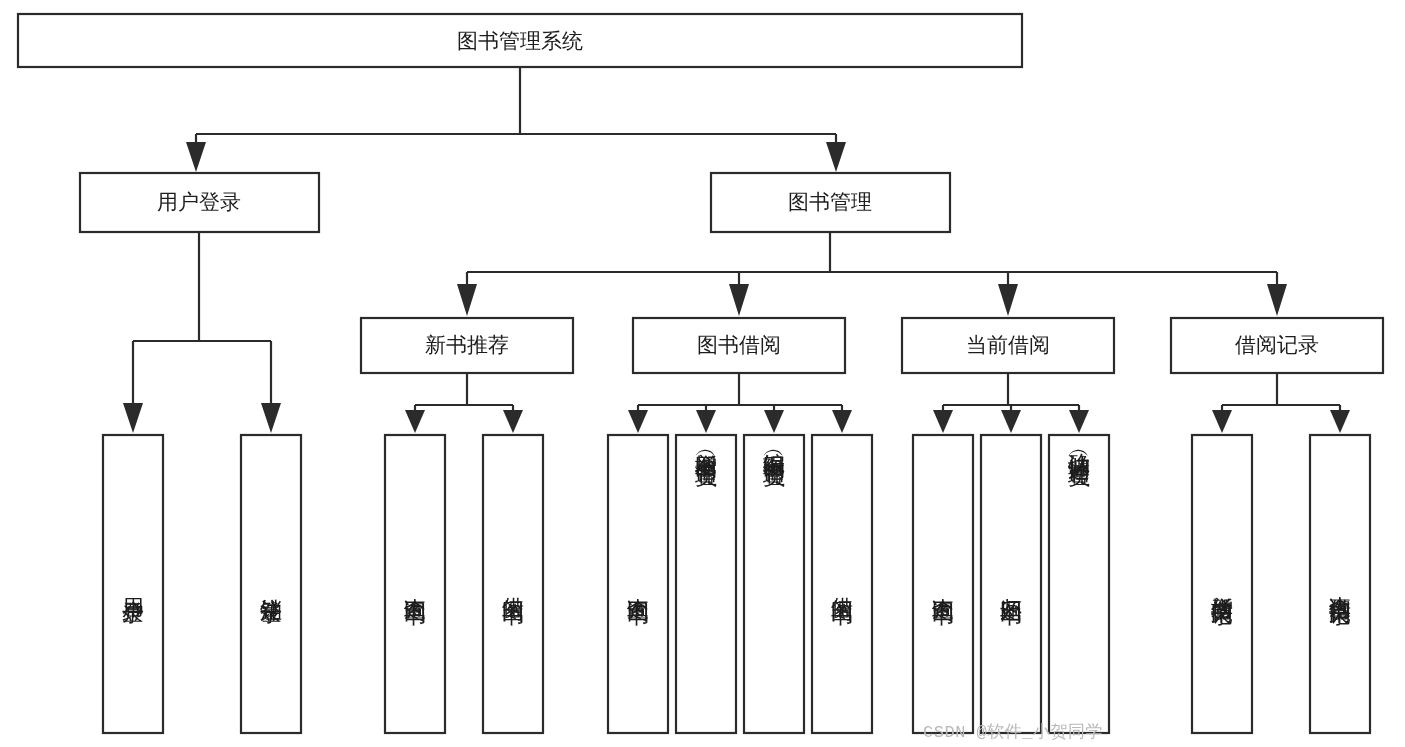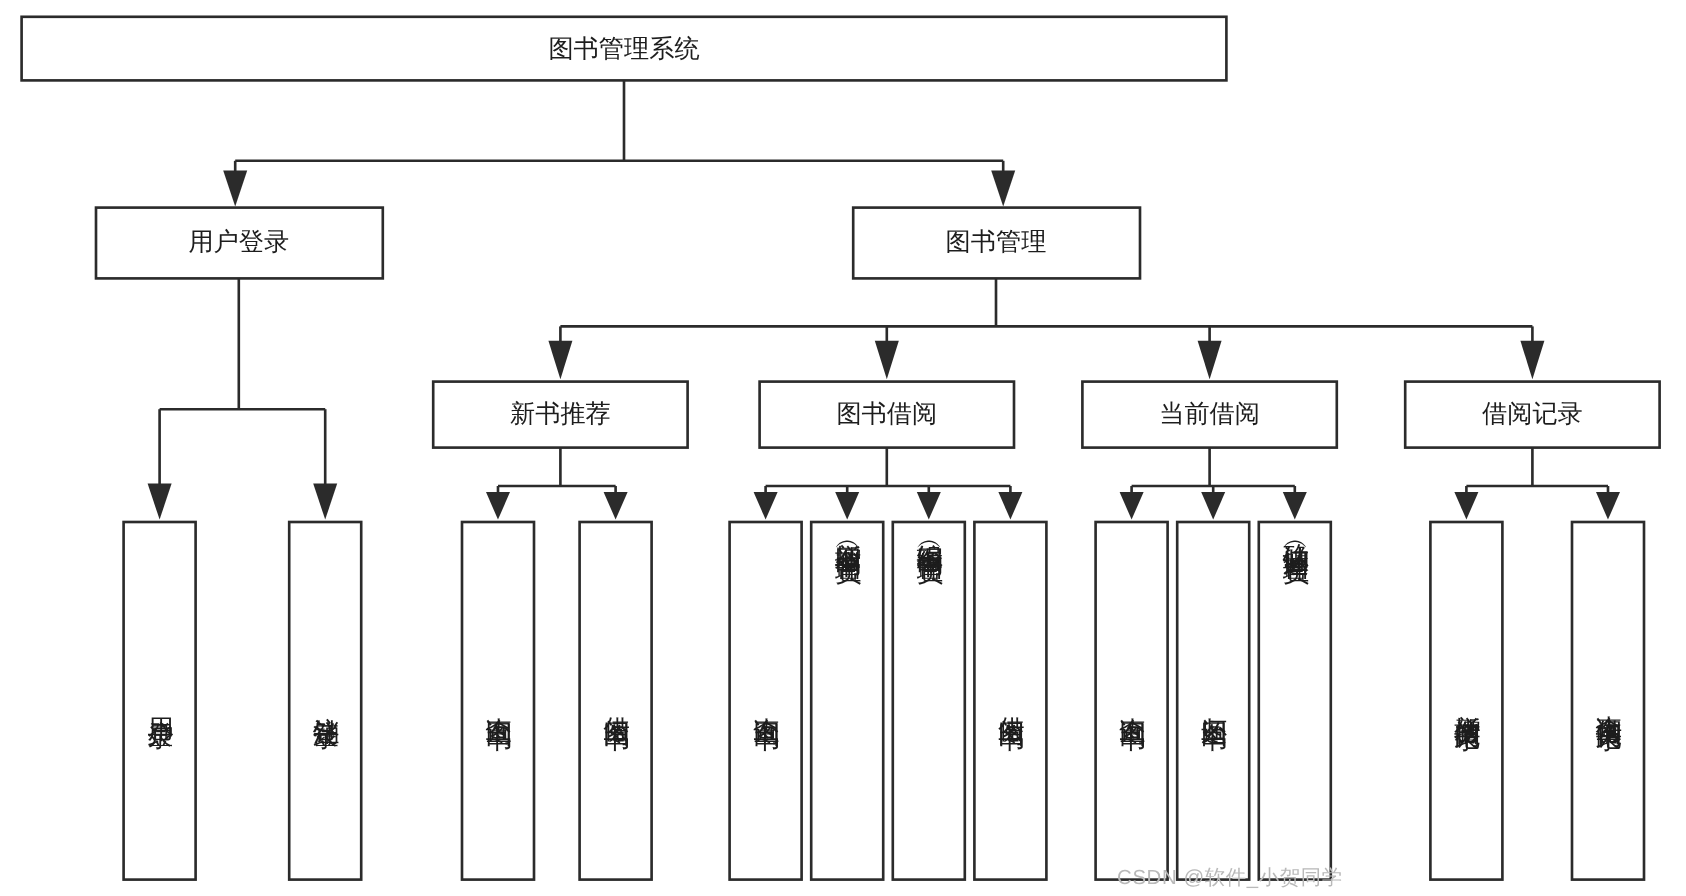--- a/index.html
+++ b/index.html
@@ -63,23 +63,23 @@
     font-family: "DejaVu Sans", "Liberation Sans", sans-serif;
     font-size: 22px;
     line-height: 1.08;
     letter-spacing: 2px;
     color: #1d1d1d;
     white-space: nowrap;
     text-align: center;
   }
   .watermark {
     position: absolute;
-    right: 8px;
+    right: 24px;
     bottom: 4px;
-    font-family: Liberation Sans, sans-serif;
+    font-family: Liberation Mono, monospace;
     font-size: 17px;
     color: #b9b9b9;
     letter-spacing: 0.5px;
     user-select: none;
   }
 </style>
 </head>
 <body>
 
 <div id="diagram-root">

